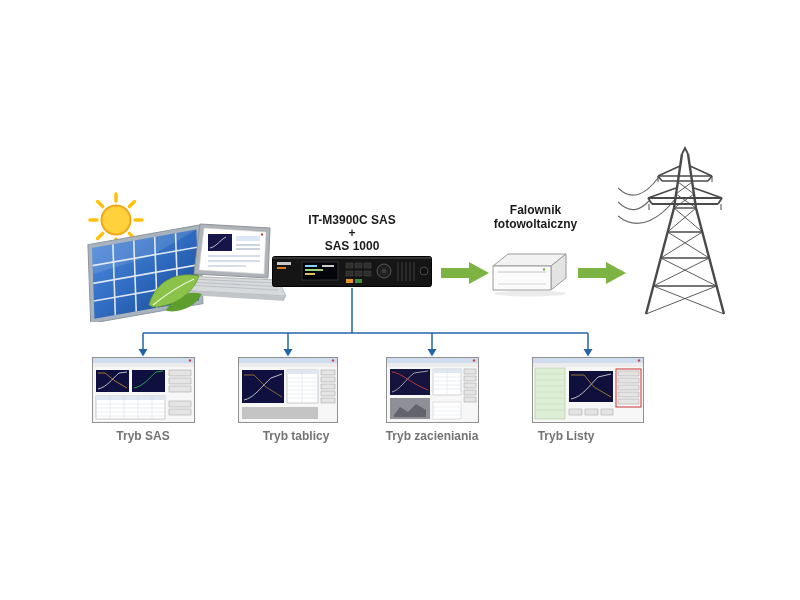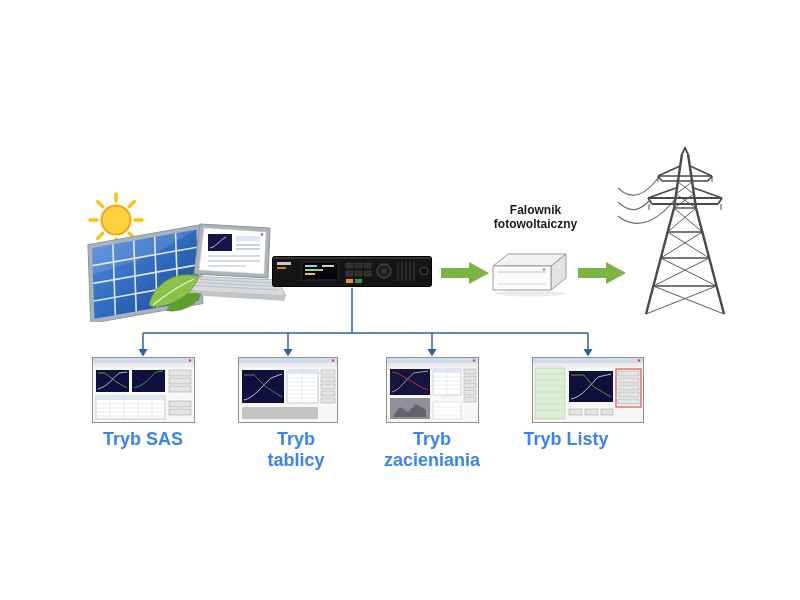--- a/index.html
+++ b/index.html
@@ -3,21 +3,21 @@
 <meta charset="utf-8">
 <style>
   * { margin:0; padding:0; box-sizing:border-box; }
   html,body { background:#ffffff; }
   body { font-family:"Liberation Sans", sans-serif; }
   #canvas { position:relative; width:800px; height:600px; background:#ffffff; overflow:hidden; }
   .abs { position:absolute; display:block; }
   .label { position:absolute; text-align:center; color:#1a1a1a; font-weight:bold; }
   .device-label { font-size:12px; line-height:13px; }
   .inverter-label { font-size:12px; line-height:14px; }
-  .mode-label { position:absolute; text-align:center; font-size:18px; font-weight:bold; color:#3b82f6; }
+  .mode-label { position:absolute; text-align:center; font-size:12px; font-weight:bold; color:#737373; }
   .shot { position:absolute; }
   svg { display:block; }
 </style>
 </head>
 <body>
 
 <div id="canvas">
 
   <svg class="abs" style="left:86px; top:190px;" width="60" height="60" viewBox="0 0 60 60">
     <g stroke="#ffc10e" stroke-width="3.5" stroke-linecap="round">
@@ -79,20 +79,25 @@
       <line x1="8" y1="63" x2="100" y2="68"></line>
     </g>
   </svg>
 
   <svg class="abs" style="left:146px; top:268px;" width="58" height="46" viewBox="0 0 58 46">
     <path d="M20,42 C30,27 44,22 56,26 C49,39 34,45 21,43 Z" fill="#5e9e2e"></path>
     <path d="M3,37 C9,14 30,3 53,8 C46,28 25,39 7,39 Z" fill="#8bc34a" stroke="#6a9a34" stroke-width="0.8"></path>
     <path d="M7,37 C18,28 32,18 48,11" stroke="#eaf5dc" stroke-width="1.2" fill="none"></path>
   </svg>
 
+  <div class="label device-label" style="left:277px; top:214px; width:150px;">
+    <div>IT-M3900C SAS</div>
+    <div>+</div>
+    <div>SAS 1000</div>
+  </div>
 
   <svg class="abs" style="left:272px; top:256px;" width="160" height="31" viewBox="0 0 160 31">
     <rect x="0.5" y="0.5" width="159" height="30" rx="2" fill="#151515" stroke="#000000"></rect>
     <rect x="1" y="1" width="158" height="2" fill="#333333"></rect>
     <rect x="5" y="6" width="14" height="3" fill="#c8c8c8"></rect>
     <rect x="5" y="11" width="9" height="2" fill="#e07820"></rect>
     <g>
       <rect x="30" y="6" width="36" height="18" fill="#05050c" stroke="#3a3a3a" stroke-width="0.8"></rect>
       <rect x="33" y="9" width="12" height="2" fill="#7fd4ff"></rect>
       <rect x="33" y="13" width="18" height="2" fill="#9ad27a"></rect>

